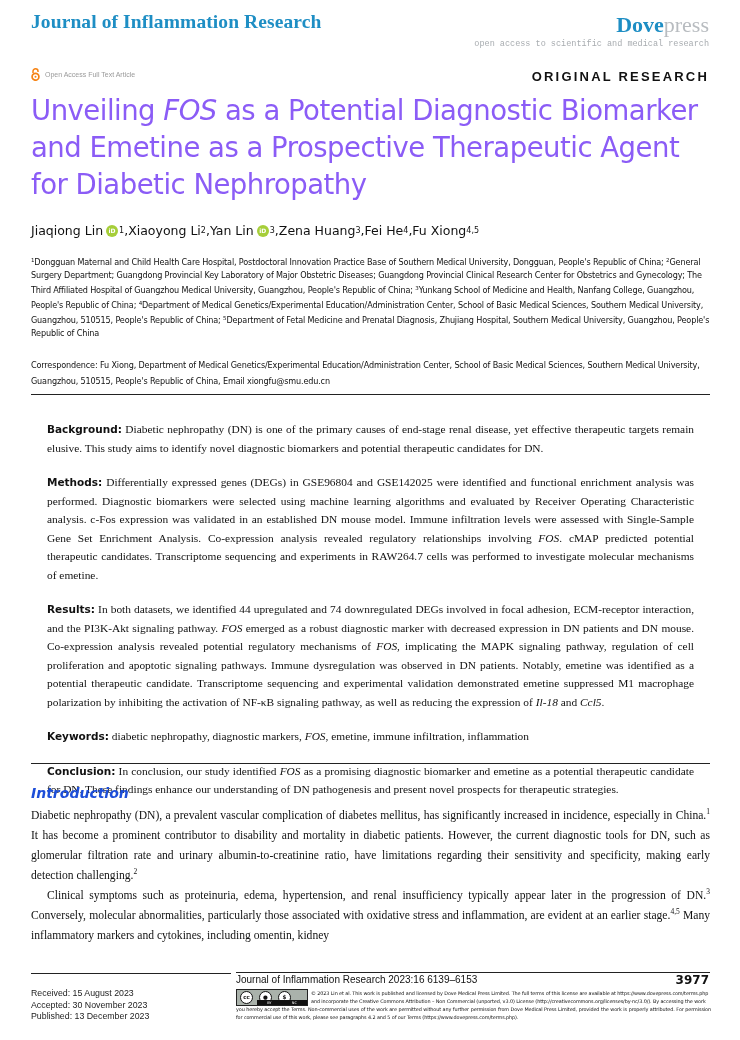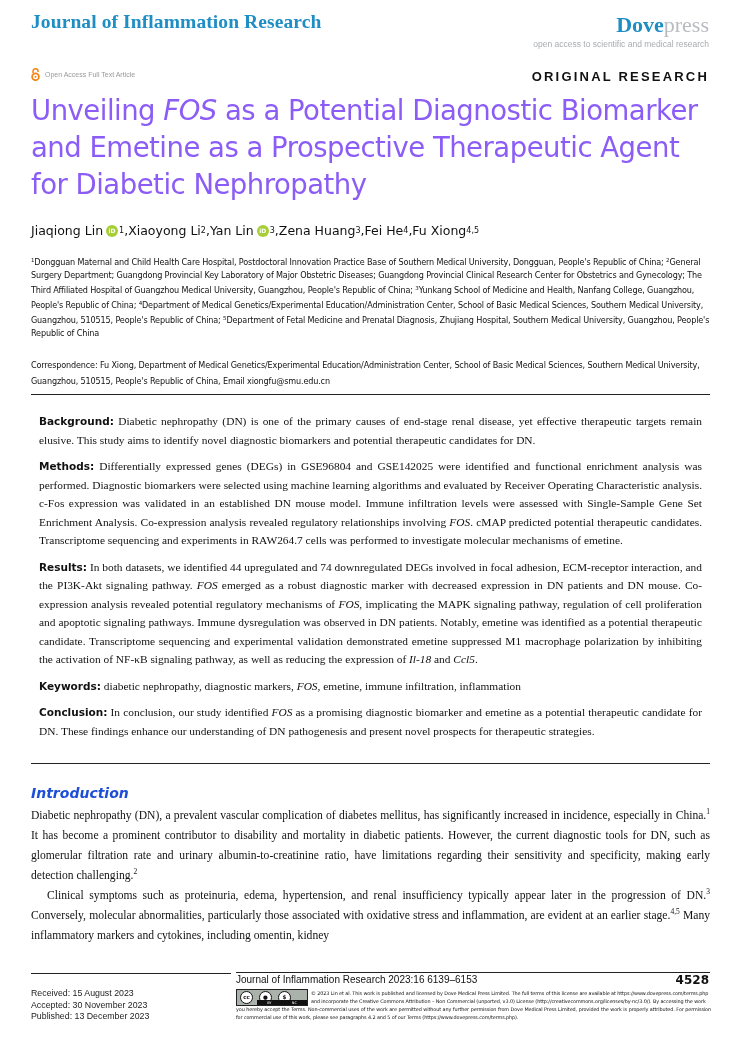--- a/index.html
+++ b/index.html
@@ -2,35 +2,35 @@
 <html><head>
 <meta charset="utf-8">
 <style>
   html, body { margin: 0; padding: 0; background: #ffffff; }
   body { width: 740px; height: 1040px; position: relative; overflow: hidden; color: #111; }
   .abs { position: absolute; }
   .journal-title { left: 31px; top: 11px; font-family: "Liberation Serif", serif; font-size: 19.5px; font-weight: bold; color: #1e8ec4; letter-spacing: 0.1px; }
   .dove { right: 31px; top: 12px; font-family: "Liberation Serif", serif; font-size: 22px; font-weight: bold; }
   .dove .a { color: #1e8ec4; }
   .dove .b { color: #b8bcc0; font-weight: normal; }
-  .dove-tag { right: 31px; top: 39px; font-family: Liberation Sans, sans-serif; font-size: 8.5px; color: #a8acb0; }
+  .dove-tag { right: 31px; top: 39px; font-family: Liberation Mono, monospace; font-size: 8.5px; color: #a8acb0; }
   .oa { left: 31px; top: 68px; font-family: "Liberation Sans", sans-serif; font-size: 7px; color: #9a9a9a; display: flex; align-items: center; gap: 5px; }
   .oa svg { width: 9px; height: 13px; }
   .orig { right: 31px; top: 69px; font-family: "Liberation Sans", sans-serif; font-size: 13px; letter-spacing: 2.2px; color: #111; font-weight: bold; }
   .title { left: 31px; top: 92px; width: 690px; font-family: "DejaVu Sans", sans-serif; font-size: 27.5px; line-height: 37px; color: #8b5cf6; letter-spacing: -0.5px; }
   .title i { font-style: italic; }
   .authors { left: 31px; top: 223px; font-family: "DejaVu Sans", sans-serif; font-size: 12.5px; color: #111; display: flex; align-items: center; flex-wrap: nowrap; white-space: nowrap; }
   .authors sup { font-size: 8px; vertical-align: 6px; }
   .orcid { display: inline-block; width: 12px; height: 12px; border-radius: 50%; background: #a6ce39; color: #fff; font-size: 6px; line-height: 12px; text-align: center; font-weight: bold; margin: 0 1px 0 3px; }
   .affil { left: 31px; top: 254px; width: 680px; font-family: "DejaVu Sans", sans-serif; font-size: 8.1px; line-height: 13.1px; color: #111; letter-spacing: -0.15px; }
   .affil sup { font-size: 5.5px; vertical-align: 3px; }
   .corr { left: 31px; top: 358px; width: 680px; font-family: "DejaVu Sans", sans-serif; font-size: 8.1px; line-height: 15.5px; color: #111; letter-spacing: -0.15px; }
   .rule { left: 31px; height: 1px; background: #222; width: 679px; }
   .abstract { left: 31px; top: 404px; width: 679px; font-family: "Liberation Serif", serif; font-size: 11.4px; line-height: 18.5px; text-align: justify; color: #111; }
-  .abstract p { margin: 8px; }
+  .abstract p { margin: 16px; }
   .abstract .lbl { font-family: "DejaVu Sans", sans-serif; font-weight: bold; font-size: 10.5px; }
   .abstract i { font-style: italic; }
   .intro-h { left: 31px; top: 785px; font-family: "DejaVu Sans", sans-serif; font-size: 14px; font-weight: bold; color: #1d4ed8; font-style: italic; }
   .intro { left: 31px; top: 806px; width: 679px; font-family: "Liberation Serif", serif; font-size: 11.6px; line-height: 20px; text-align: justify; color: #111; }
   .intro p { margin: 0; }
   .intro p.ind { text-indent: 16px; }
   .intro sup { font-size: 7.5px; vertical-align: 5px; line-height: 0; }
   .dates { left: 31px; top: 988px; font-family: "Liberation Sans", sans-serif; font-size: 8.8px; line-height: 11.5px; color: #222; }
   .foot-cite { left: 236px; top: 974px; font-family: Liberation Sans, sans-serif; font-size: 10px; color: #111; }
   .pagenum { right: 31px; top: 973px; font-family: "DejaVu Sans", sans-serif; font-size: 12px; font-weight: bold; color: #111; }
@@ -107,21 +107,21 @@
 </div>
 
 <div class="abs rule" style="top:973px; width:200px;"></div>
 <div class="abs rule" style="top:972px; left:236px; width:474px;"></div>
 <div class="abs dates">
   <div>Received: 15 August 2023</div>
   <div>Accepted: 30 November 2023</div>
   <div>Published: 13 December 2023</div>
 </div>
 <div class="abs foot-cite">Journal of Inflammation Research 2023:16 6139–6153</div>
-<div class="abs pagenum">4528</div>
+<div class="abs pagenum">3977</div>
 
 <div class="abs cc">
   <div class="cc-badge">
     <span class="cc-circle">cc</span>
     <span class="cc-circle">●</span>
     <span class="cc-circle">$</span>
     <div class="cc-strip">
         <span>BY</span>
         <span>NC</span>
       </div>

